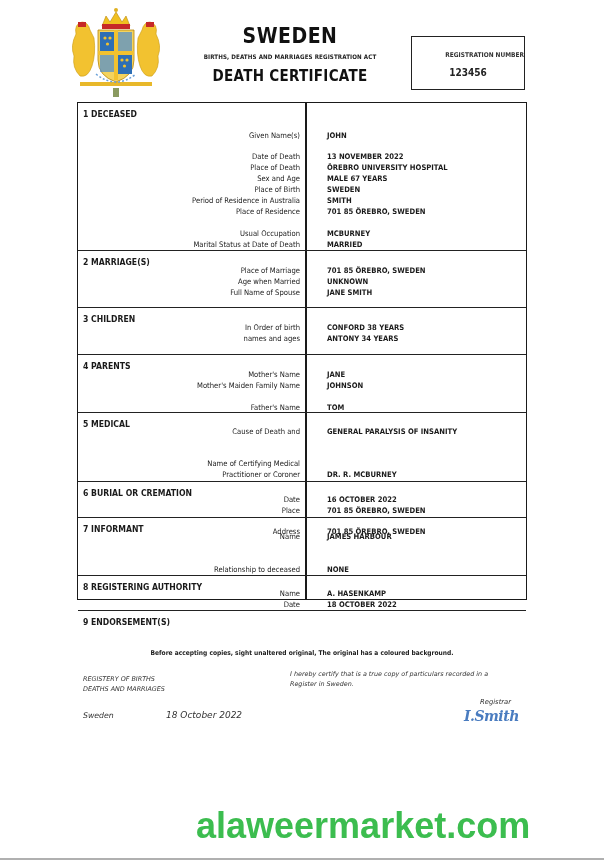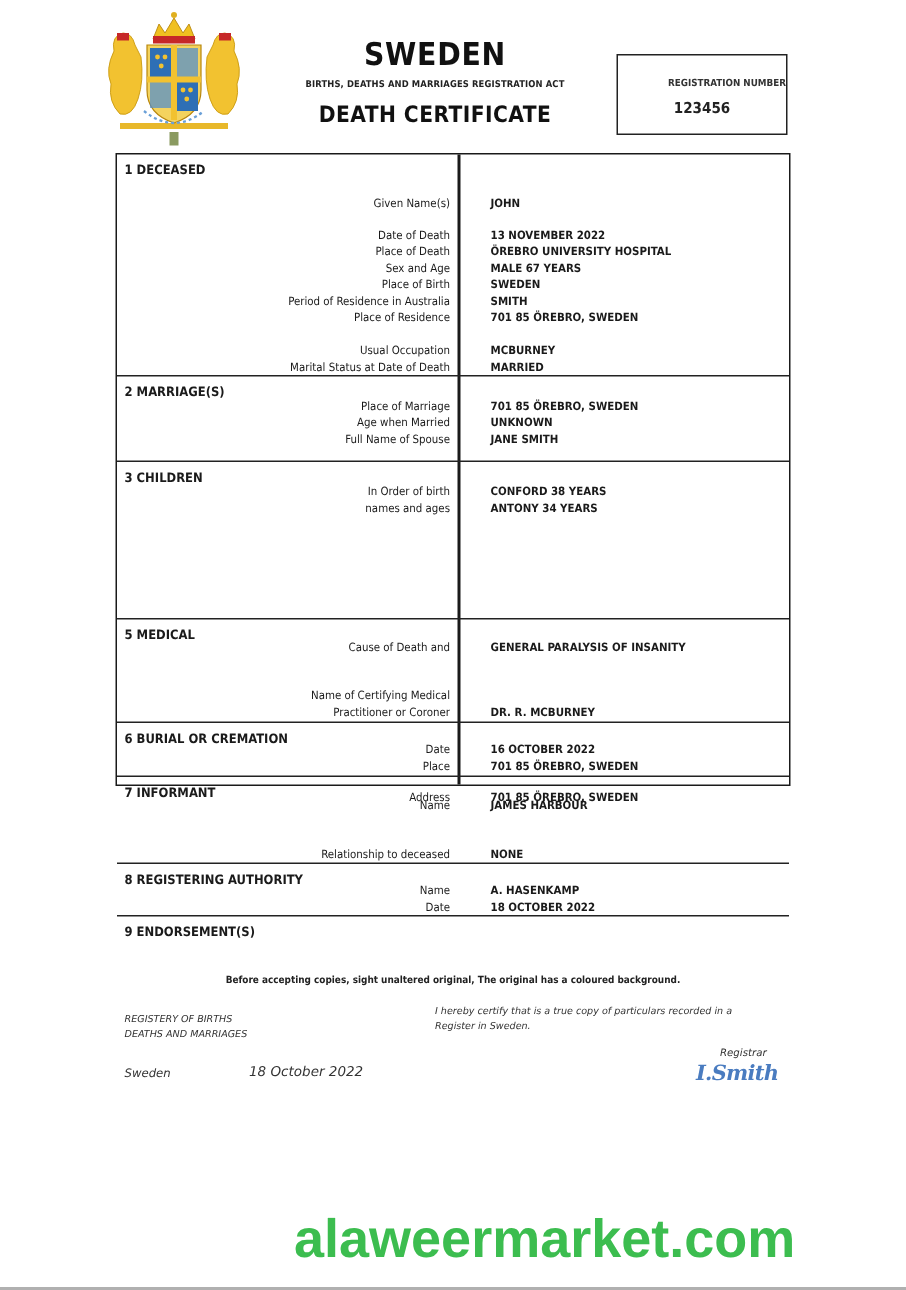--- a/index.html
+++ b/index.html
@@ -12,21 +12,21 @@
   
   .arms { left: 70px; top: 4px; width: 92px; height: 96px; }
   .title-main { left: 190px; top: 24px; width: 200px; text-align: center; font-size: 21px; font-weight: bold; letter-spacing: 0.5px; color: #111; }
   .title-act { left: 178px; top: 53px; width: 224px; text-align: center; font-size: 6.2px; font-weight: bold; color: #222; letter-spacing: 0.1px; }
   .title-cert { left: 190px; top: 67px; width: 200px; text-align: center; font-size: 15px; font-weight: bold; color: #111; letter-spacing: 0.3px; }
   .regbox { left: 411px; top: 36px; width: 114px; height: 54px; border: 1.5px solid #222; box-sizing: border-box; text-align: center; }
   .reg-label { font-size: 6.5px; font-weight: bold; color: #333; margin-top: 14px; text-align: right; }
   .reg-num { font-size: 10px; font-weight: bold; color: #222; margin-top: 8px; }
 
   
-  .tbl { left: 77px; top: 102px; width: 450px; height: 422px; border: 1.5px solid #1a1a1a; box-sizing: border-box; }
+  .tbl { left: 77px; top: 102px; width: 450px; height: 498px; border: 1.5px solid #1a1a1a; box-sizing: border-box; }
   .vdiv { left: 227px; top: 0; width: 1.5px; height: 100%; background: #1a1a1a; }
   .sec { position: absolute; left: 0; width: 100%; box-sizing: border-box; border-top: 1.5px solid #222; }
   .sec.first { border-top: none; }
   .sec-title { position: absolute; left: 5px; top: 6px; font-size: 8.6px; font-weight: bold; color: #1a1a1a; }
   .row { position: absolute; left: 0; width: 100%; height: 11px; font-size: 7.6px; line-height: 11px; }
   .lbl { position: absolute; right: 226px; text-align: right; white-space: nowrap; color: #1a1a1a; }
   .val { position: absolute; left: 249px; white-space: nowrap; font-weight: bold; color: #1a1a1a; }
 
   
   .notice { left: 77px; top: 649px; width: 450px; text-align: center; font-size: 6.6px; font-weight: bold; color: #222; }
@@ -150,20 +150,35 @@
     <div class="row" style="top:14px;">
         <span class="lbl">In Order of birth</span>
         <span class="val">CONFORD 38 YEARS</span>
       </div>
     <div class="row" style="top:25px;">
         <span class="lbl">names and ages</span>
         <span class="val">ANTONY 34 YEARS</span>
       </div>
   </div>
 
+  <div class="sec" style="top:251px; height:58px;">
+    <div class="sec-title">4 PARENTS</div>
+    <div class="row" style="top:14px;">
+        <span class="lbl">Mother's Name</span>
+        <span class="val">JANE</span>
+      </div>
+    <div class="row" style="top:25px;">
+        <span class="lbl">Mother's Maiden Family Name</span>
+        <span class="val">JOHNSON</span>
+      </div>
+    <div class="row" style="top:47px;">
+        <span class="lbl">Father's Name</span>
+        <span class="val">TOM</span>
+      </div>
+  </div>
 
   <div class="sec" style="top:309px; height:69px;">
     <div class="sec-title">5 MEDICAL</div>
     <div class="row" style="top:13px;">
         <span class="lbl">Cause of Death and</span>
         <span class="val">GENERAL PARALYSIS OF INSANITY</span>
       </div>
     <div class="row" style="top:56px;">
         <span class="lbl">Practitioner or Coroner</span>
         <span class="val">DR. R. MCBURNEY</span>

